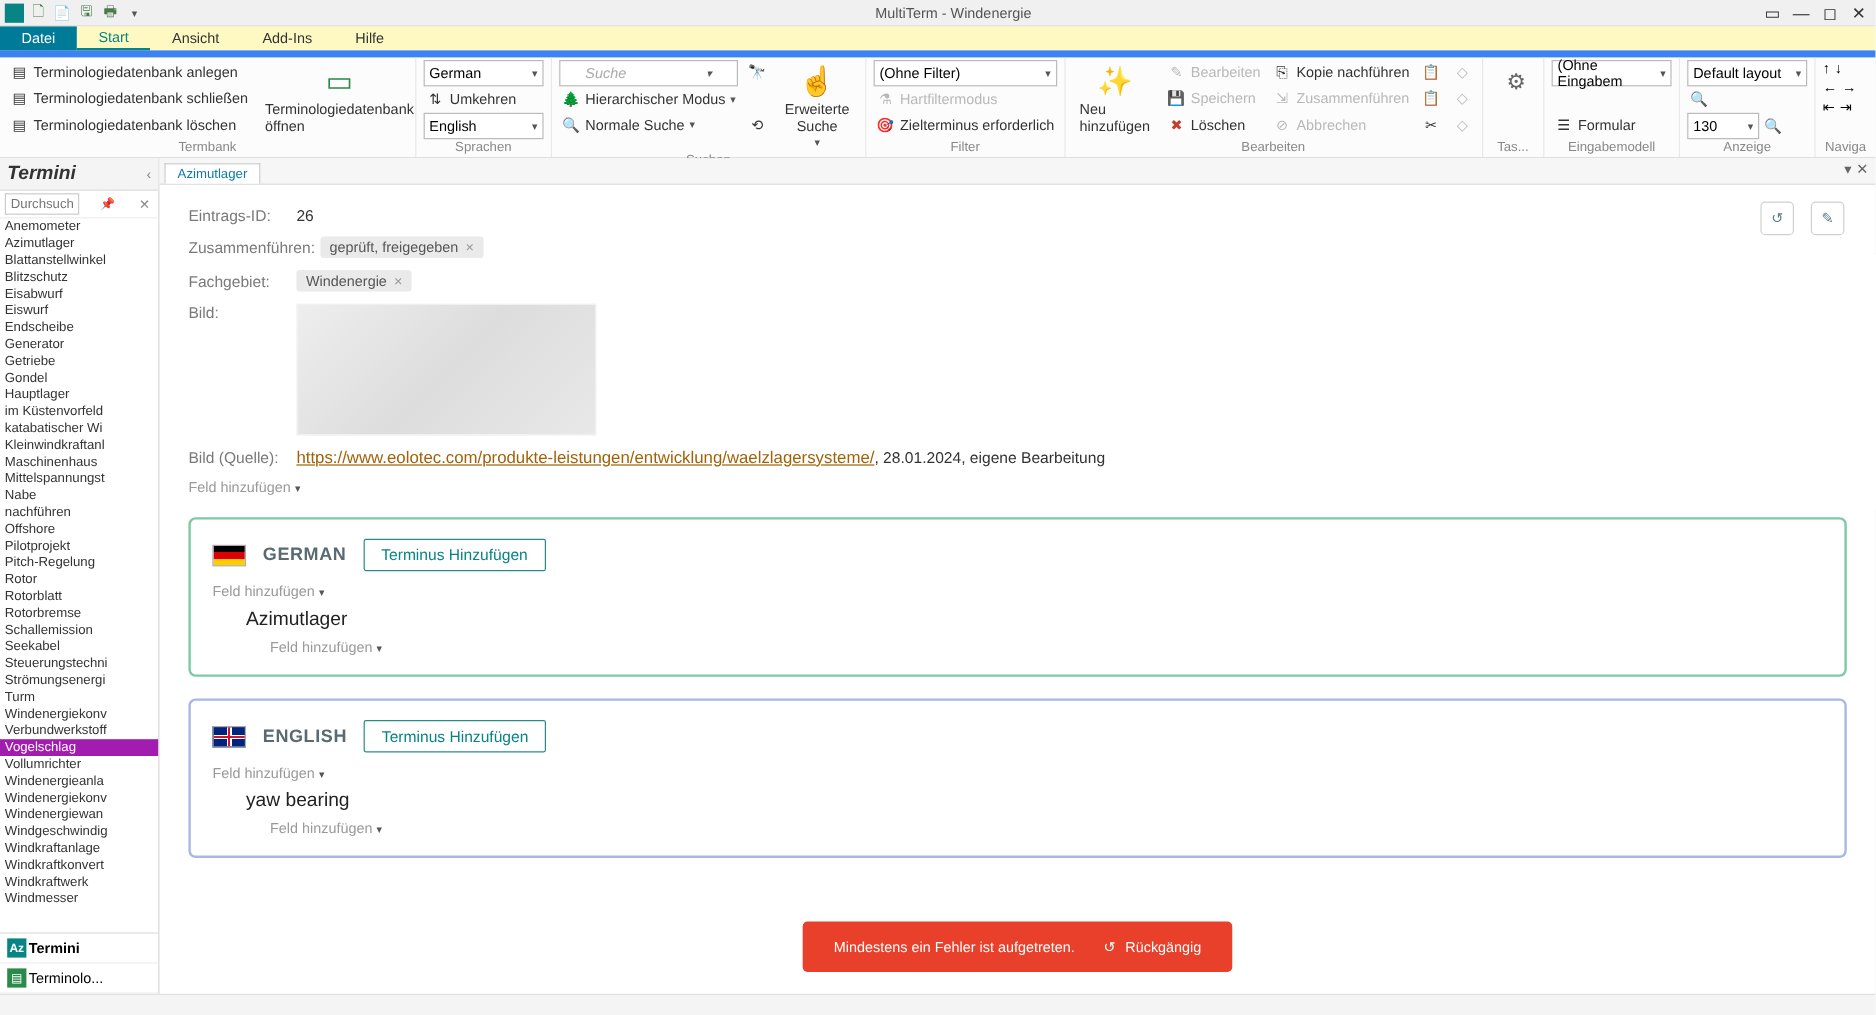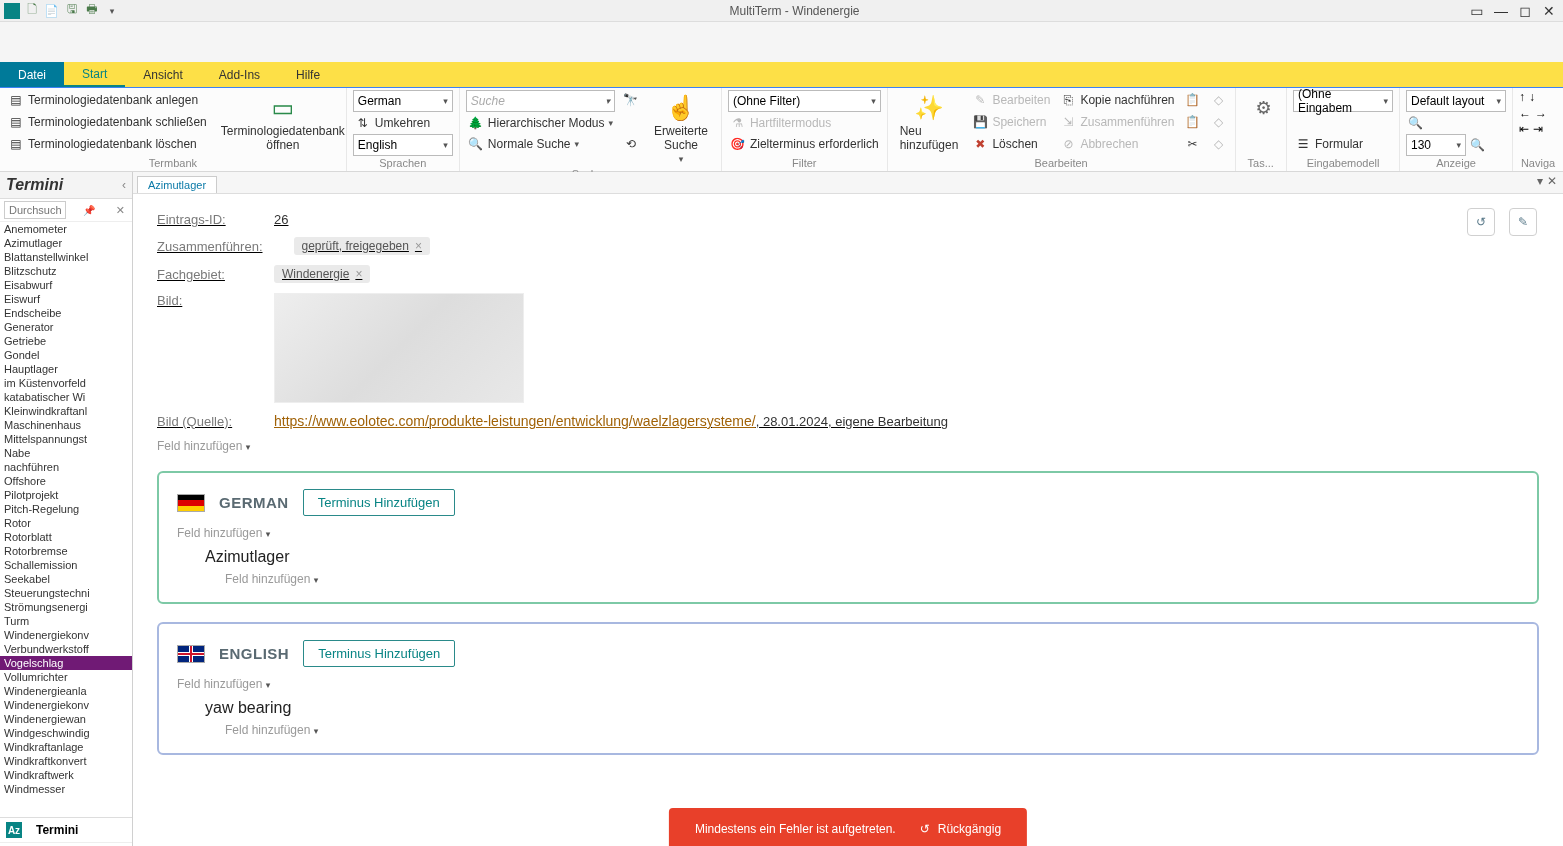--- a/index.html
+++ b/index.html
@@ -8,63 +8,63 @@
 
 .title-bar { height: 22px; background: #f0f0f0; display: flex; align-items: center; justify-content: space-between; border-bottom: 1px solid #ddd; }
 .title-left { display: flex; align-items: center; gap: 4px; padding-left: 4px; }
 .title-icon { width: 16px; height: 16px; background: #088484; display: inline-block; }
 .qat-icon { width: 16px; height: 16px; display: inline-flex; align-items: center; justify-content: center; color: #4a7a4a; cursor: pointer; }
 .title-center { color: #555; font-size: 12px; }
 .title-right { display: flex; gap: 8px; padding-right: 6px; }
 .win-btn { width: 16px; height: 16px; display: inline-flex; align-items: center; justify-content: center; color: #333; cursor: pointer; font-size: 14px; }
 
 
-.menu-tabs { height: 26px; background: #fde047; display: flex; border-bottom: 1px solid #3b82f6; margin-top: 40px; }
+.menu-tabs { height: 26px; background: #fef9c3; display: flex; border-bottom: 6px solid #3b82f6; }
 .menu-tab { padding: 4px 18px; color: #333; cursor: pointer; display: flex; align-items: center; }
 .menu-tab.file { background: #007a99; color: #fff; }
 .menu-tab.active { border-bottom: 2px solid #088484; color: #088484; }
 
 
 .ribbon { height: 84px; background: #fcfcfc; border-bottom: 1px solid #d8d8d8; display: flex; }
 .ribbon-group { border-right: 1px solid #e8e8e8; padding: 2px 6px 0 6px; display: flex; flex-direction: column; justify-content: space-between; }
 .ribbon-group-label { text-align: center; color: #888; font-size: 11px; padding-bottom: 2px; }
 .ribbon-content { display: flex; gap: 6px; flex: 1; align-items: flex-start; }
 .ribbon-col { display: flex; flex-direction: column; gap: 2px; }
 .ribbon-item { display: flex; align-items: center; gap: 4px; color: #333; cursor: pointer; padding: 1px 2px; height: 20px; white-space: nowrap; }
 .ribbon-item.disabled { color: #b8b8b8; }
 .ribbon-item .ico { width: 16px; height: 16px; display: inline-flex; align-items: center; justify-content: center; font-size: 12px; }
 .ribbon-big { display: flex; flex-direction: column; align-items: center; gap: 2px; padding: 4px 6px; cursor: pointer; color: #333; }
 .ribbon-big .big-ico { width: 32px; height: 28px; display: flex; align-items: center; justify-content: center; font-size: 24px; }
 .ribbon-dropdown { border: 1px solid #bbb; background: #fff; height: 22px; display: flex; align-items: center; padding: 0 4px; gap: 4px; min-width: 100px; justify-content: space-between; }
 .ribbon-dropdown span:last-child { color: #555; }
-.ribbon-search { border: 1px solid #bbb; background: #fff; height: 22px; display: flex; align-items: center; padding: 0 4px; min-width: 100px; color: #aaa; font-style: italic; justify-content: space-between; }
+.ribbon-search { border: 1px solid #bbb; background: #fff; height: 22px; display: flex; align-items: center; padding: 0 21px; min-width: 100px; color: #aaa; font-style: italic; justify-content: space-between; }
 
 
 .main { display: flex; height: calc(846px - 22px - 26px - 84px - 18px); position: relative; }
 .left-panel { width: 133px; background: #fff; border-right: 1px solid #d0d0d0; display: flex; flex-direction: column; }
 .panel-title { background: #f4f4f4; padding: 4px 6px; display: flex; justify-content: space-between; align-items: center; border-bottom: 1px solid #ddd; }
 .panel-title h3 { font-size: 16px; font-weight: bold; font-style: italic; color: #333; }
 .panel-search { display: flex; align-items: center; padding: 2px 4px; border-bottom: 1px solid #eee; gap: 14px; }
 .panel-search input { flex: 1; border: 1px solid #ccc; height: 18px; font-size: 11px; padding: 0 4px; min-width: 0; }
 .term-list { flex: 1; overflow-y: auto; }
 .term-list-item { padding: 1px 4px; font-size: 11px; color: #333; cursor: pointer; white-space: nowrap; overflow: hidden; }
-.term-list-item.selected { background: #701a75; color: #fff; }
+.term-list-item.selected { background: #a21caf; color: #fff; }
 .bottom-tabs { border-top: 1px solid #ddd; }
-.bottom-tab { padding: 4px 6px; display: flex; align-items: center; gap: 14px; cursor: pointer; border-bottom: 1px solid #eee; }
+.bottom-tab { padding: 4px 6px; display: flex; align-items: center; gap: 2px; cursor: pointer; border-bottom: 1px solid #eee; }
 .bottom-tab.active { font-weight: bold; }
 .bt-ico { width: 16px; height: 16px; background: #088484; color: #fff; display: inline-flex; align-items: center; justify-content: center; font-size: 10px; }
 
 .content { flex: 1; background: #fff; position: relative; display: flex; flex-direction: column; }
 .content-tab-bar { height: 22px; background: #f6f6f6; border-bottom: 1px solid #ddd; display: flex; align-items: flex-end; padding-left: 4px; }
 .content-tab { background: #fff; border: 1px solid #ccc; border-bottom: none; padding: 2px 10px; color: #0b7aa8; font-size: 11px; }
 .content-body { flex: 1; overflow-y: auto; padding: 18px 24px; position: relative; }
 .entry-actions { position: absolute; top: 14px; right: 26px; display: flex; gap: 14px; }
 .entry-action-btn { width: 28px; height: 28px; border: 1px solid #d0d0d0; border-radius: 4px; display: flex; align-items: center; justify-content: center; color: #5a7a8a; cursor: pointer; font-size: 16px; }
 
-.field-row { display: flex; align-items: center; gap: 31px; margin-bottom: 10px; text-decoration: underline; }
+.field-row { display: flex; align-items: center; gap: 4px; margin-bottom: 10px; }
 .field-label { color: #7a7a7a; font-size: 13px; min-width: 86px; }
 .field-value { color: #333; font-size: 13px; }
 .tag { background: #eaeaea; border-radius: 3px; padding: 2px 8px; color: #555; font-size: 13px; display: inline-flex; align-items: center; gap: 6px; }
 .tag .x { color: #999; cursor: pointer; }
 .link { color: #a16207; text-decoration: underline; cursor: pointer; font-size: 14px; }
 .img-placeholder { width: 250px; height: 110px; border: 1px solid #eee; background: linear-gradient(135deg,#eee 0%,#ddd 50%,#e8e8e8 100%); display: inline-block; position: relative; }
 .add-field { color: #999; font-size: 12px; cursor: pointer; margin-top: 6px; }
 
 .lang-block { border: 2px solid #7dc9a6; border-radius: 6px; margin-top: 18px; padding: 16px 18px; }
 .lang-block.en { border-color: #a8b8e0; }
@@ -135,21 +135,21 @@
             <span class="ico">▤</span>
             <span>Terminologiedatenbank schließen</span>
           </div>
         <div class="ribbon-item">
             <span class="ico">▤</span>
             <span>Terminologiedatenbank löschen</span>
           </div>
       </div>
       <div class="ribbon-big">
         <div class="big-ico" style="color:#2a8a4a">▭</div>
-        <span style="text-align:center">Terminologiedatenbank öffnen</span>
+        <span style="text-align:left">Terminologiedatenbank öffnen</span>
       </div>
     </div>
     <div class="ribbon-group-label">Termbank</div>
   </div>
 
   <div class="ribbon-group">
     <div class="ribbon-content">
       <div class="ribbon-col" style="gap:1px">
         <div class="ribbon-dropdown">
             <span>German</span>

